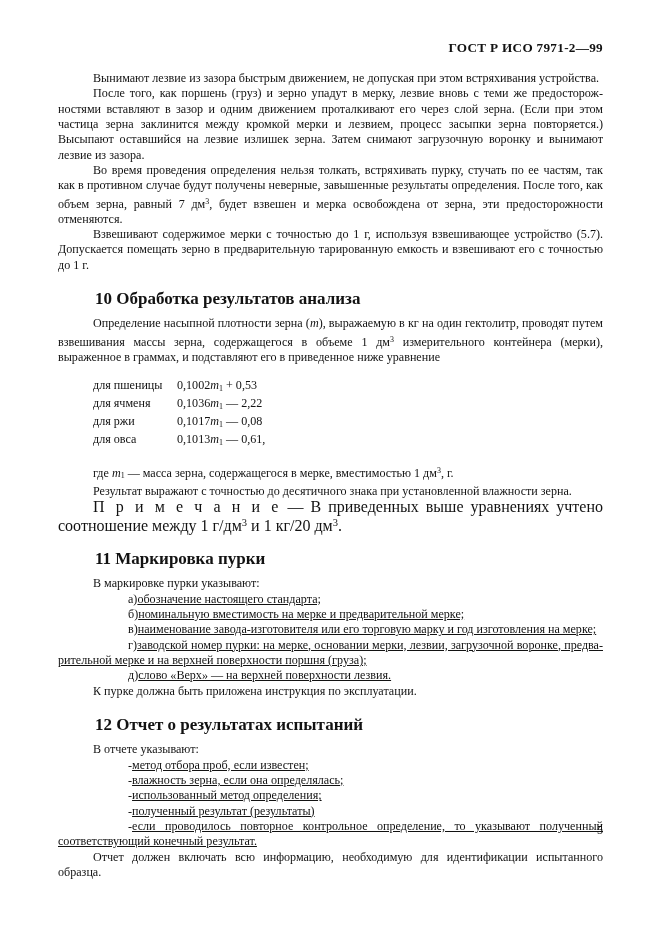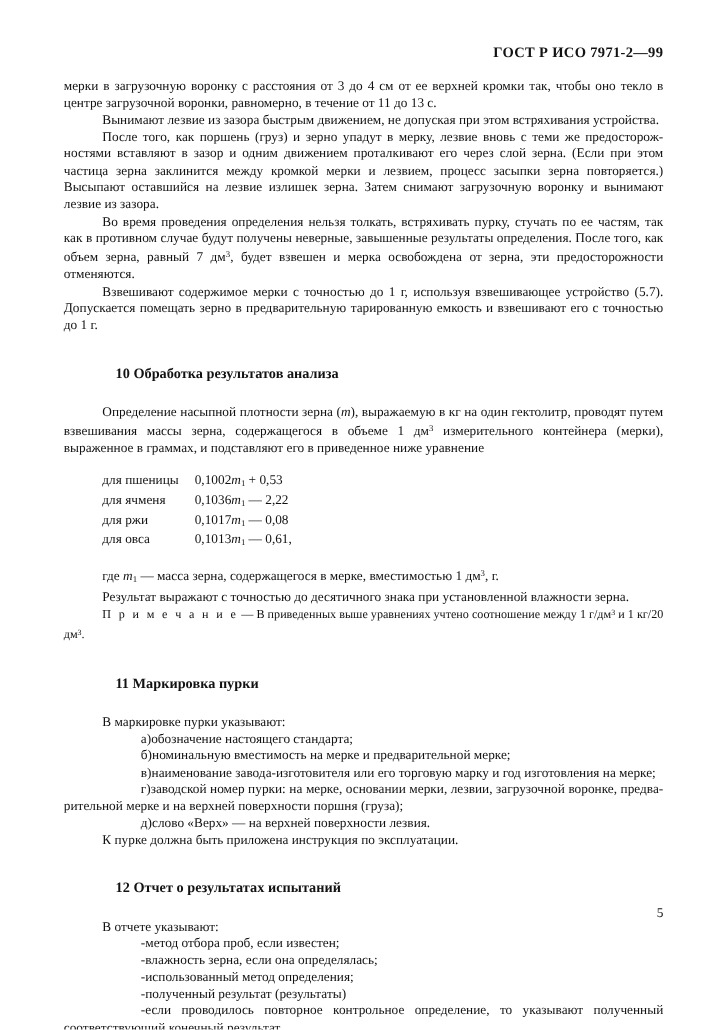--- a/index.html
+++ b/index.html
@@ -41,22 +41,22 @@
     margin: 0;
     font-size: 12.1px;
     line-height: 15.35px;
     text-align: justify;
     text-indent: 35px;
     hyphens: manual;
   }
   p.body-par.no-indent { text-indent: 0; }
 
   h2.section {
-    margin: 12px;
-    font-size: 13px;
+    margin: 2px;
+    font-size: 17px;
     font-weight: bold;
     line-height: 15.35px;
     text-indent: 35px;
   }
   .sp-before-head { height: 16px; }
   .sp-after-head { height: 8px; }
   .sp-block { height: 13px; }
 
   .formula-block {
     margin: 0;
@@ -70,38 +70,39 @@
     width: 84px;
     font-family: Liberation Serif, serif;
   }
   .fexpr { display: inline-block; }
   i.var { font-style: italic; }
   sub.s { font-size: 0.66em; vertical-align: -0.22em; }
   sup.s { font-size: 0.66em; vertical-align: 0.45em; }
 
   .note {
     margin: 0;
-    font-size: 11px;
+    font-size: 16px;
     line-height: 15.35px;
     text-indent: 35px;
     text-align: justify;
   }
   .spaced { letter-spacing: 2.1px; }
 
   ul.plain {
     margin: 0;
     padding: 0;
     list-style: none;
   }
   ul.plain li {
     margin: 0;
     font-size: 12.1px;
     line-height: 15.35px;
     text-indent: 35px;
     text-align: justify;
+    text-decoration: underline;
   }
   .lbl { display: inline-block; min-width: 20px; }
 
   .page-num {
     position: absolute;
     left: 58px;
     top: 823px;
     width: 545px;
     text-align: right;
     font-size: 12.1px;
@@ -109,21 +110,20 @@
 </style>
 </head>
 <body>
 
 <div class="page">
 
   <div class="header">ГОСТ Р ИСО 7971-2—99</div>
 
   <div class="content">
 
-    <p class="body-par no-indent">мерки в загрузочную воронку с расстояния от 3 до 4 см от ее верхней кромки так, чтобы оно текло в центре загрузочной воронки, равномерно, в течение от 11 до 13 с.</p>
 
     <p class="body-par">Вынимают лезвие из зазора быстрым движением, не допуская при этом встряхивания устройства.</p>
 
     <p class="body-par">После того, как поршень (груз) и зерно упадут в мерку, лезвие вновь с теми же предосторож­ностями вставляют в зазор и одним движением проталкивают его через слой зерна. (Если при этом частица зерна заклинится между кромкой мерки и лезвием, процесс засыпки зерна повторяется.) Высыпают оставшийся на лезвие излишек зерна. Затем снимают загрузочную воронку и вынимают лезвие из зазора.</p>
 
     <p class="body-par"><span>Во время проведения определения нельзя толкать, встряхивать пурку, стучать по ее частям, так как в противном случае будут получены неверные, завышенные результаты определения. После того, как объем зерна, равный 7 дм</span><sup class="s">3</sup><span>, будет взвешен и мерка освобождена от зерна, эти предосто­рожности отменяются.</span></p>
 
     <p class="body-par">Взвешивают содержимое мерки с точностью до 1 г, используя взвешивающее устройство (5.7). Допускается помещать зерно в предварительную тарированную емкость и взвешивают его с точностью до 1 г.</p>
 
     <div class="sp-before-head"></div>

